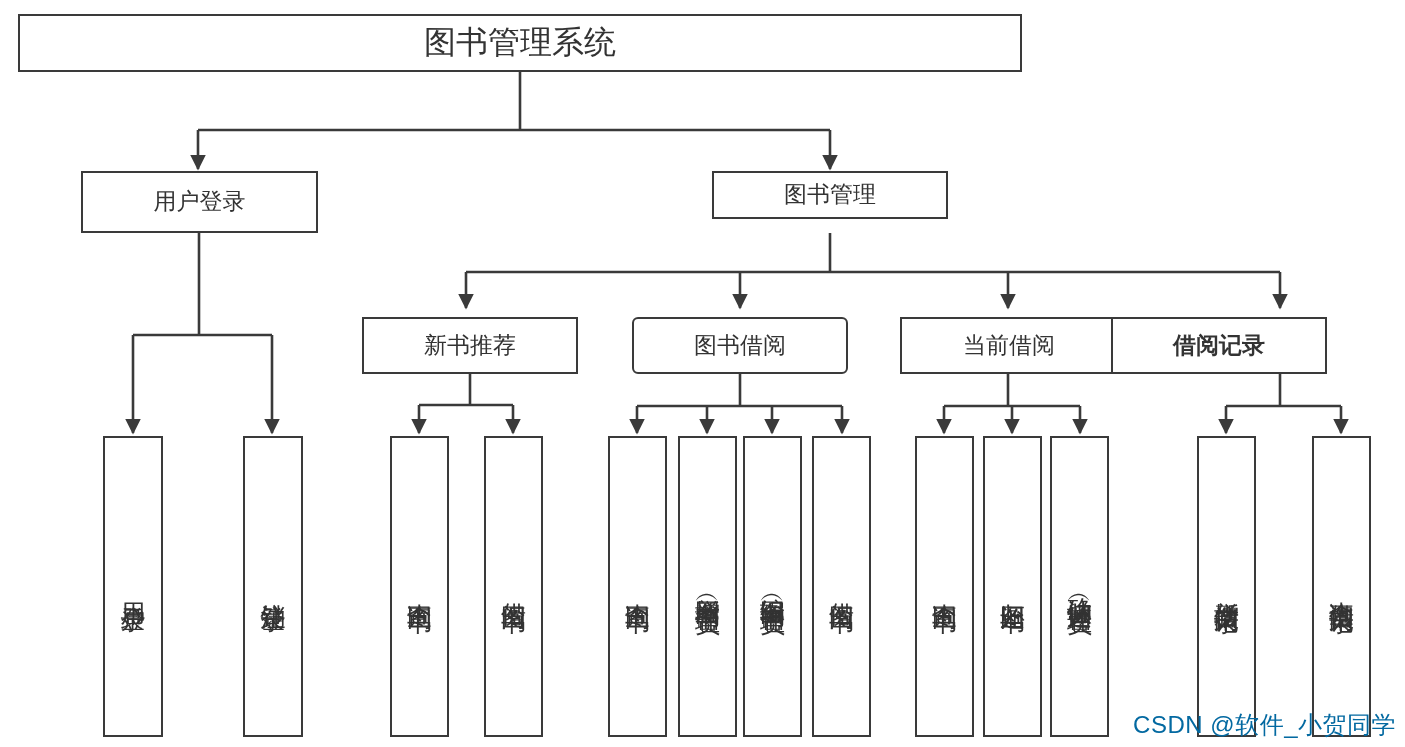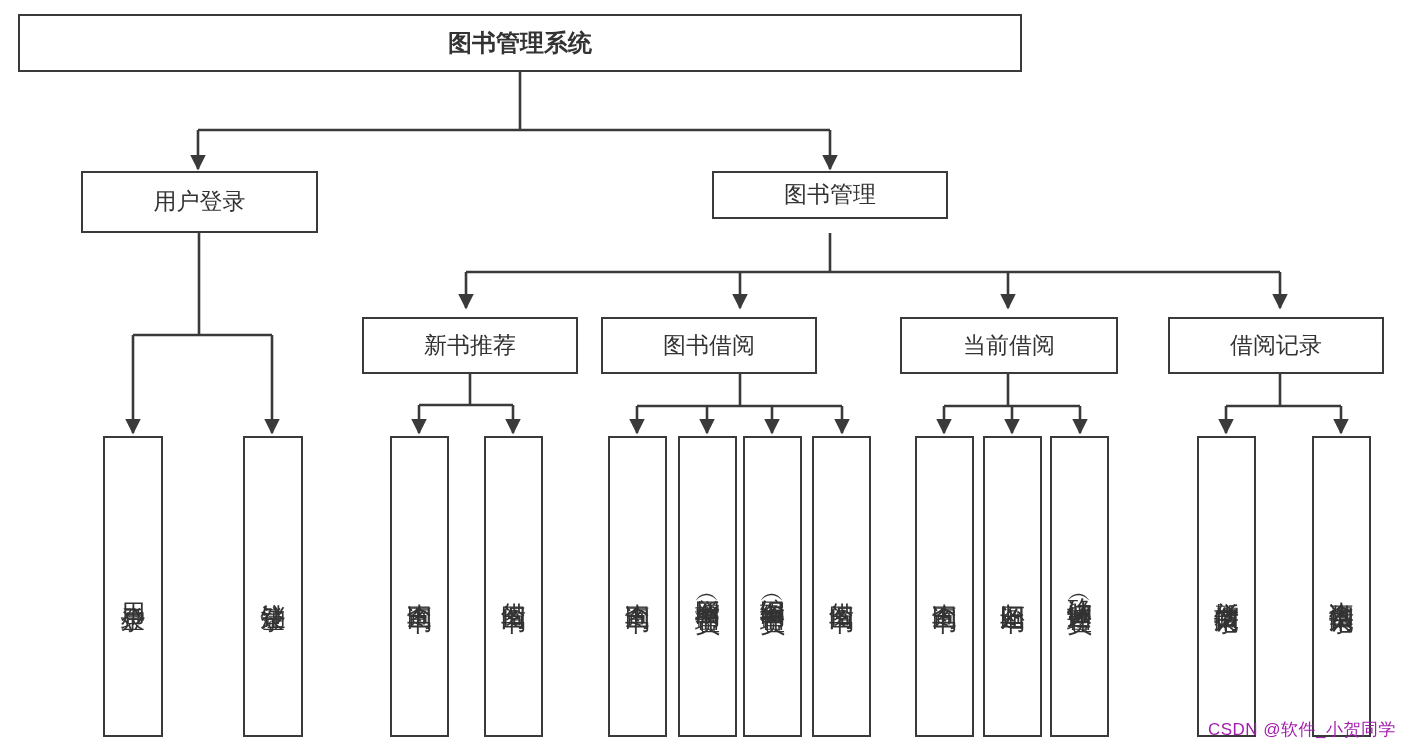--- a/index.html
+++ b/index.html
@@ -41,41 +41,40 @@
     line-height: 1.18;
     text-align: center;
     white-space: nowrap;
   }
   
   .node.horiz .node-label {
     font-size: 23px;
     writing-mode: horizontal-tb;
   }
   .node.root .node-label {
-    font-size: 24px;
-    font-weight: bold;
+    font-size: 32px;
   }
   
   .node.vert {
     align-items: center;
     justify-content: center;
   }
   .node.vert .node-label {
     writing-mode: vertical-rl;
     text-orientation: upright;
     font-size: 25px;
     letter-spacing: 2px;
     line-height: 1;
   }
   #watermark {
     position: absolute;
     right: 9px;
     bottom: 6px;
-    font-size: 17px;
-    color: #a21caf;
+    font-size: 24px;
+    color: #0369a1;
     white-space: nowrap;
     letter-spacing: 0.5px;
   }
 </style>
 </head>
 <body>
 
 <div id="diagram-canvas">
 
   <svg id="edge-layer" viewBox="0 0 1405 747" width="1405" height="747" xmlns="http://www.w3.org/2000/svg">
@@ -137,27 +136,27 @@
   <div class="node horiz" style="left:81px; top:171px; width:237px; height:62px;">
     <span class="node-label">用户登录</span>
   </div>
   <div class="node horiz" style="left:712px; top:171px; width:236px; height:48px;">
     <span class="node-label">图书管理</span>
   </div>
 
   <div class="node horiz" style="left:362px; top:317px; width:216px; height:57px;font-family:Liberation Serif, serif;">
     <span class="node-label">新书推荐</span>
   </div>
-  <div class="node horiz" style="left:601px; top:317px; width:216px; height:57px;">
+  <div class="node horiz" style="left:632px; top:317px; width:216px; height:57px;border-radius:6px;">
     <span class="node-label">图书借阅</span>
   </div>
   <div class="node horiz" style="left:900px; top:317px; width:218px; height:57px;align-items:center;">
     <span class="node-label">当前借阅</span>
   </div>
-  <div class="node horiz" style="left:1168px; top:317px; width:216px; height:57px;">
+  <div class="node horiz" style="left:1111px; top:317px; width:216px; height:57px;font-weight:bold;">
     <span class="node-label">借阅记录</span>
   </div>
 
   <div class="node vert" style="left:103px; top:436px; width:60px; height:301px;">
     <span class="node-label">用户登录</span>
   </div>
   <div class="node vert" style="left:243px; top:436px; width:60px; height:301px;">
     <span class="node-label">注销登录</span>
   </div>
 

